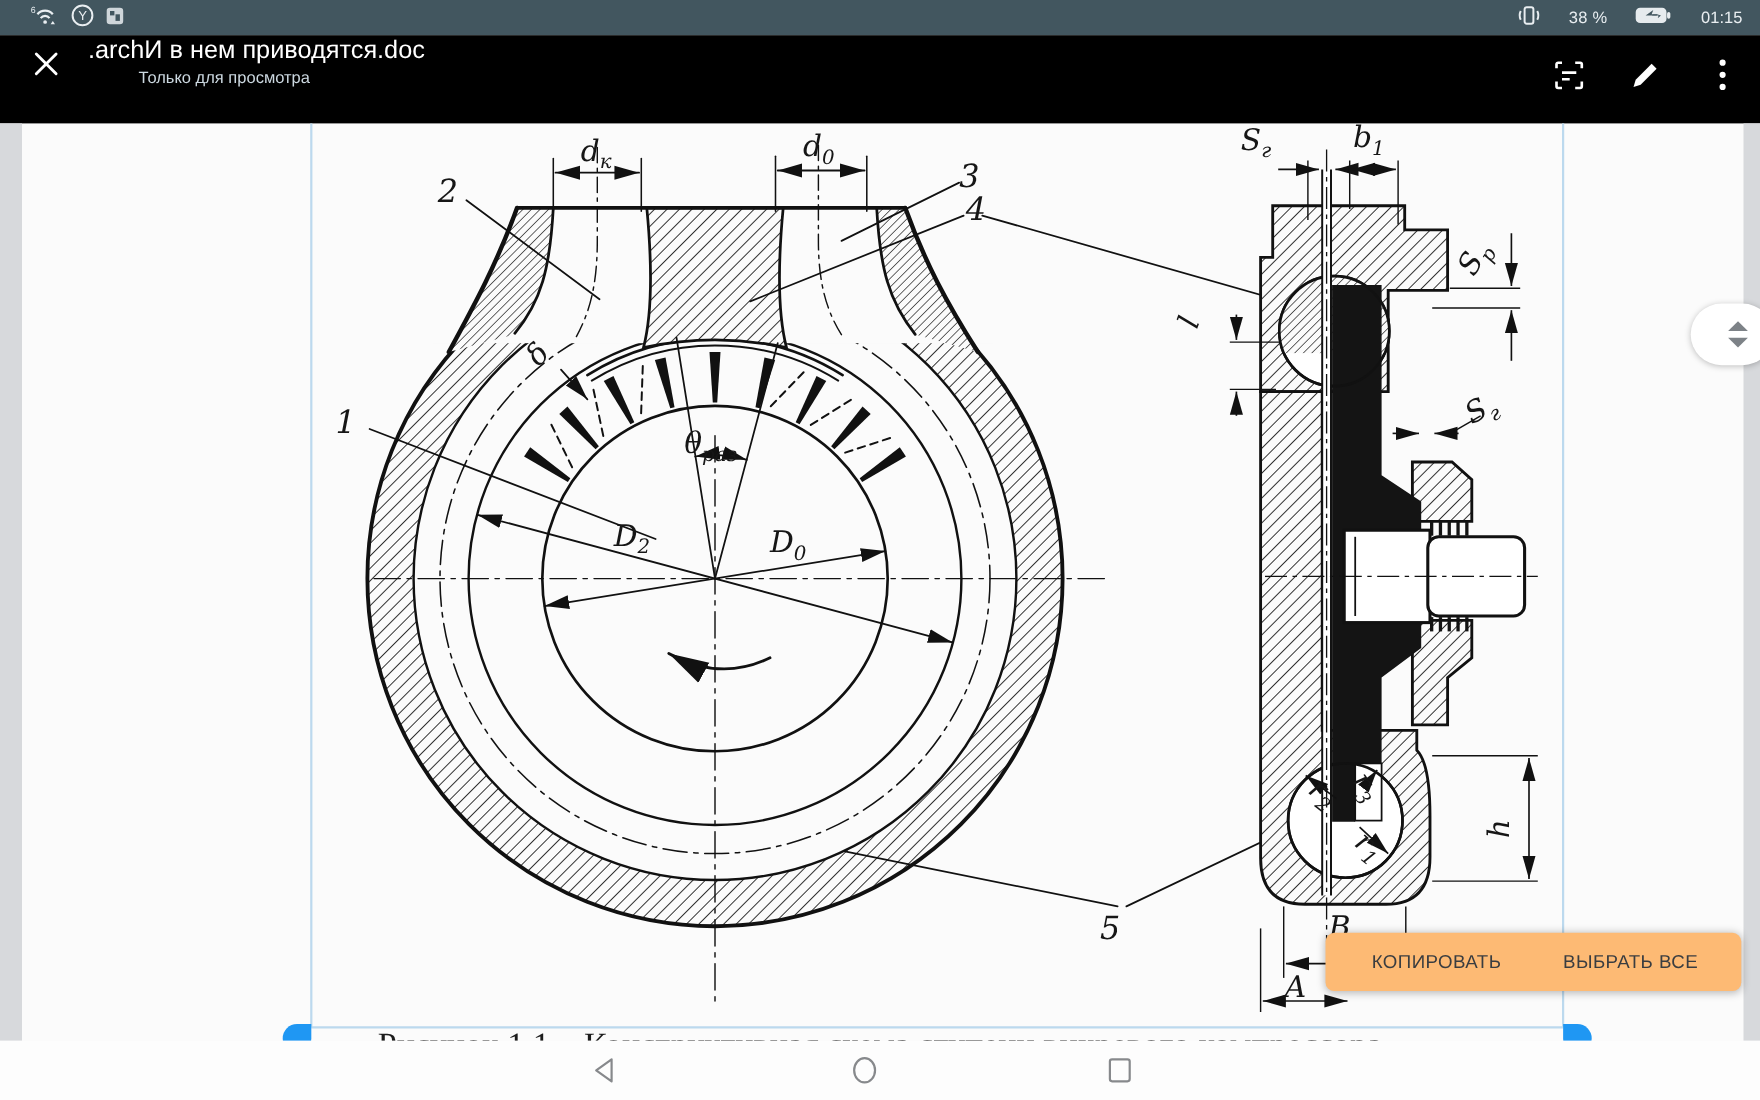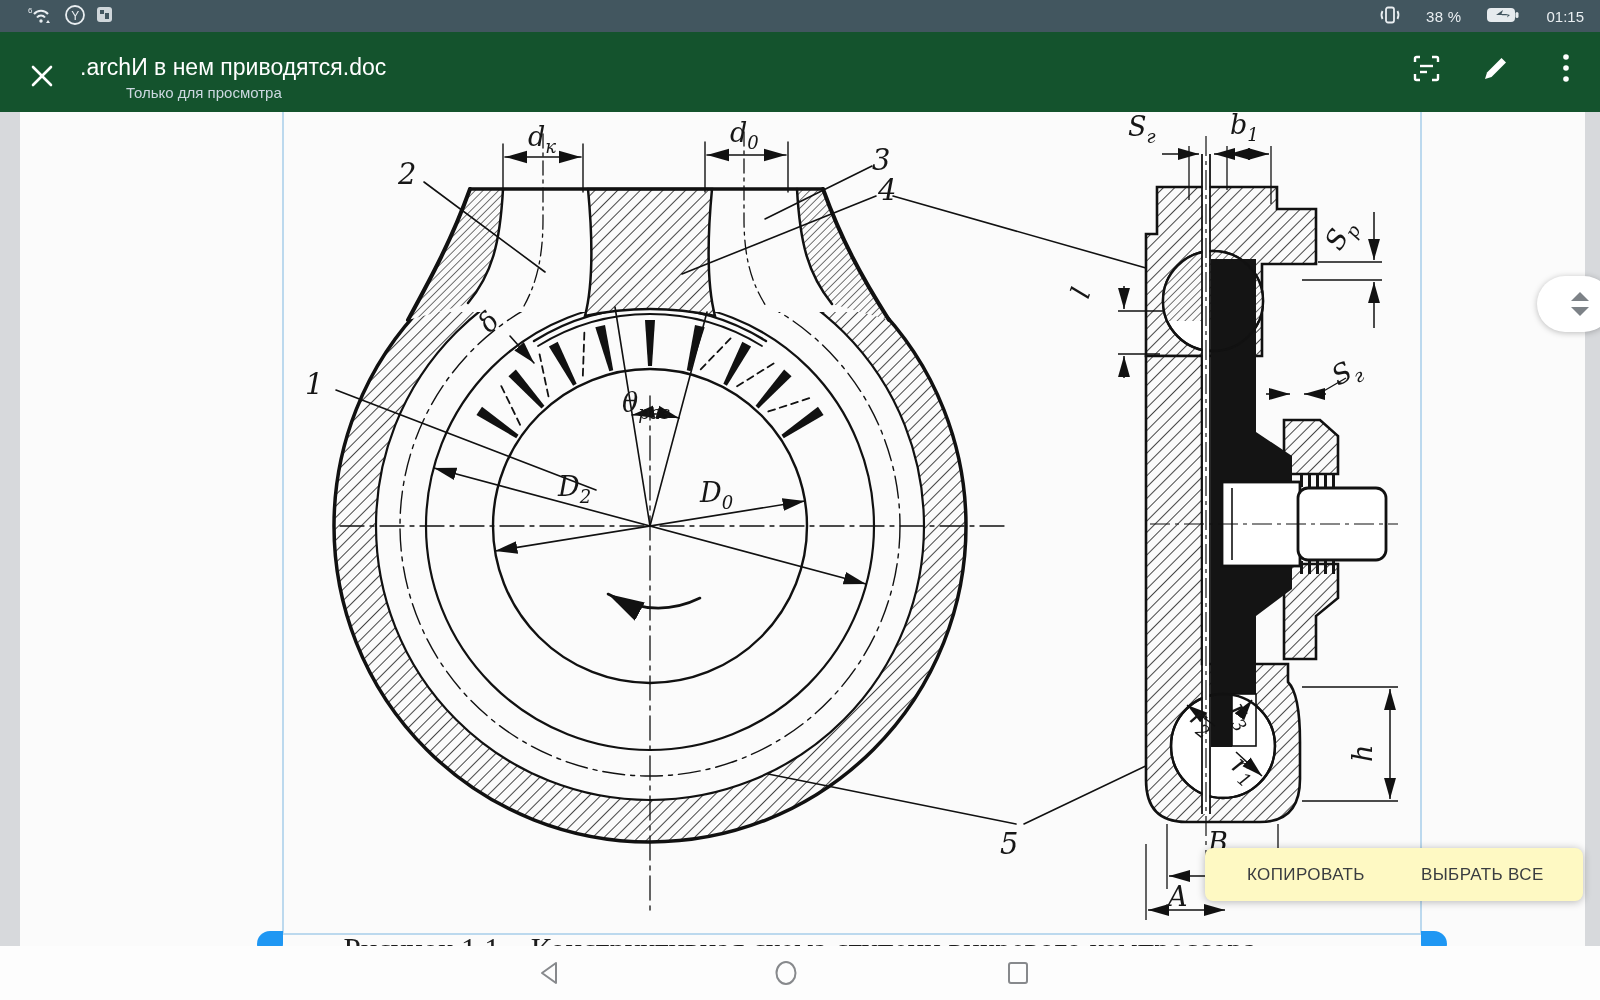--- a/index.html
+++ b/index.html
@@ -4,31 +4,31 @@
 <style>
   html,body{margin:0;padding:0;background:#000;}
   .screen{position:relative;width:1600px;height:1000px;overflow:hidden;background:#fbfbfb;font-family:"Liberation Sans",sans-serif;}
   
   .status-bar{position:absolute;left:0;top:0;width:1600px;height:32px;background:#42565f;display:flex;align-items:center;justify-content:space-between;color:#e9eef1;font-size:15px;}
   .sb-left{display:flex;align-items:center;gap:10px;padding-left:28px;}
   .sb-right{display:flex;align-items:center;gap:25px;padding-right:16px;}
   .sb-right .pct{letter-spacing:.3px;}
   .sb-right .time{margin-left:1px;}
   
-  .app-bar{position:absolute;left:0;top:32px;width:1600px;height:92px;background:#14532d;display:flex;align-items:center;}
+  .app-bar{position:absolute;left:0;top:32px;width:1600px;height:92px;background:#000000;display:flex;align-items:flex-start;}
   .close-btn{width:56px;height:56px;margin-left:14px;display:flex;align-items:center;justify-content:center;cursor:pointer;}
   .titles{margin-left:10px;display:flex;flex-direction:column;justify-content:center;}
   .doc-title{color:#ffffff;font-size:23px;line-height:27px;}
   .doc-subtitle{color:#ccd8e0;font-size:15px;line-height:20px;margin-top:2px;margin-left:46px;}
   .app-actions{position:absolute;right:14px;top:0;height:76px;display:flex;align-items:center;gap:30px;}
   .act{width:40px;height:40px;display:flex;align-items:center;justify-content:center;cursor:pointer;}
   
   .content{position:absolute;left:0;top:112px;width:1600px;height:828px;}
   
-  .context-menu{position:absolute;left:1205px;top:848px;width:336px;height:53px;background:#fef9c3;border-radius:8px;box-shadow:0 1px 8px rgba(0,0,0,.28);display:flex;align-items:center;padding:0 0 0 42px;gap:56px;z-index:30;}
+  .context-menu{position:absolute;left:1205px;top:848px;width:336px;height:53px;background:#fdba74;border-radius:8px;box-shadow:0 1px 8px rgba(0,0,0,.28);display:flex;align-items:center;padding:0 0 0 42px;gap:56px;z-index:30;}
   .menu-item{font-size:17px;color:#3a3d40;letter-spacing:.4px;font-weight:400;cursor:pointer;white-space:nowrap;}
   
   .sel-handle{position:absolute;width:26px;height:26px;background:#1f97f3;z-index:25;}
   .sel-handle.left{left:257px;top:931px;border-radius:50% 0 50% 50%;}
   .sel-handle.right{left:1421px;top:931px;border-radius:0 50% 50% 50%;}
   
   .scroll-pill{position:absolute;left:1537px;top:276px;width:75px;height:56px;background:#ffffff;border-radius:28px;box-shadow:0 1px 6px rgba(0,0,0,.25);z-index:20;display:flex;flex-direction:column;align-items:flex-start;justify-content:center;gap:6px;padding-left:34px;box-sizing:border-box;}
   .tri{width:0;height:0;border-left:9px solid transparent;border-right:9px solid transparent;}
   .tri.up{border-bottom:9px solid #7d8287;}
   .tri.down{border-top:9px solid #7d8287;}

